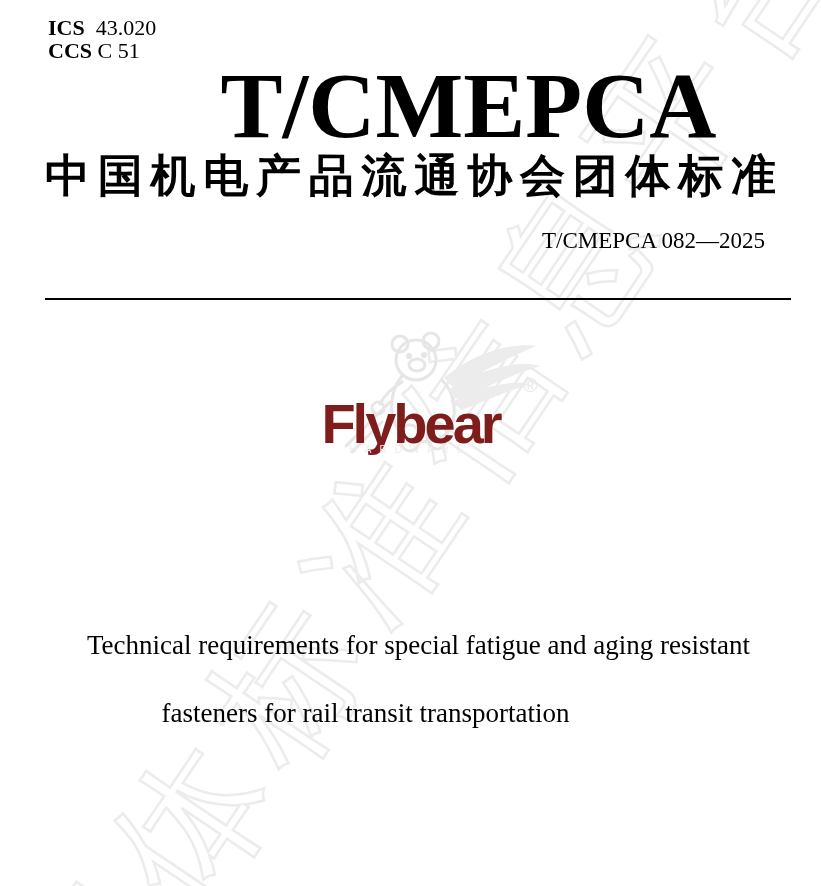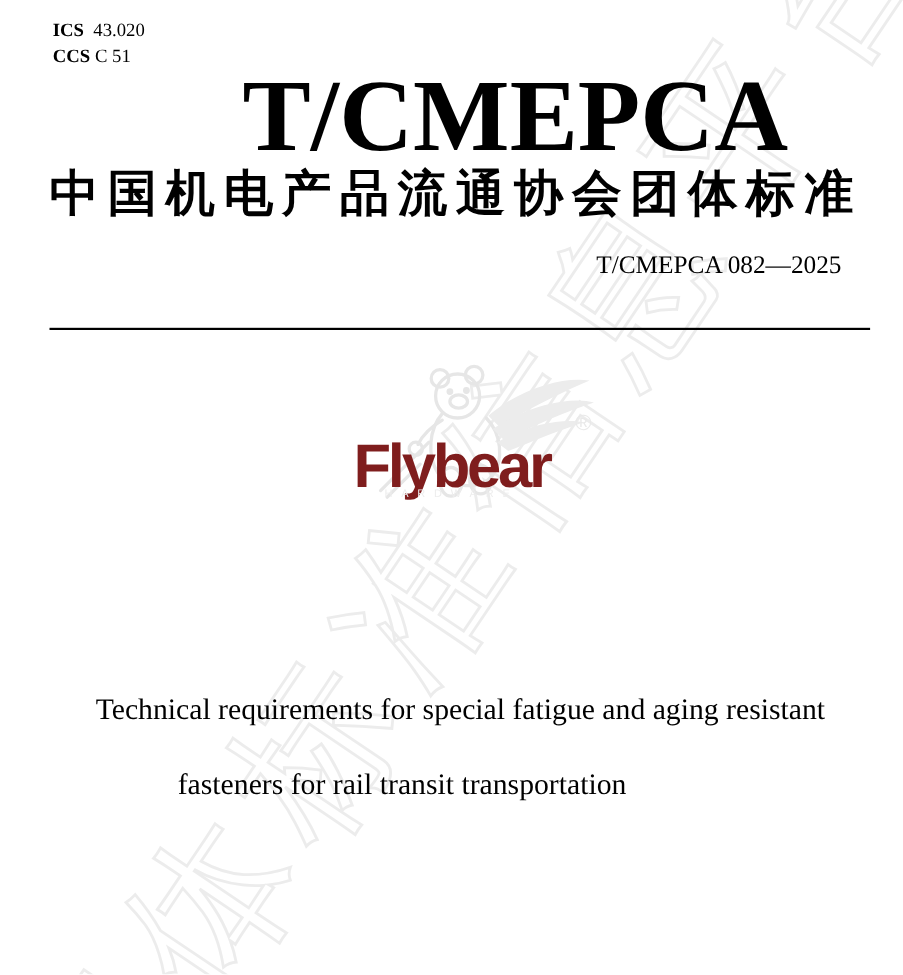--- a/index.html
+++ b/index.html
@@ -47,21 +47,21 @@
   }
   .wm-reg{
     position:absolute;left:523px;top:374px;
     font-family:"Liberation Sans","DejaVu Sans",sans-serif;
     font-size:20px;color:#e9e9e9;
   }
   .wm-bear{position:absolute;left:338px;top:330px;}
   
   .meta{
     position:absolute;left:48px;top:16px;
-    font-size:17px;line-height:23px;
+    font-size:22px;line-height:23px;
   }
   .meta b{font-weight:bold;}
   .org-code{
     position:absolute;left:58px;top:56px;width:821px;
     text-align:center;
     font-weight:bold;
     font-size:93px;line-height:100px;
     letter-spacing:0px;
   }
   .org-name{

